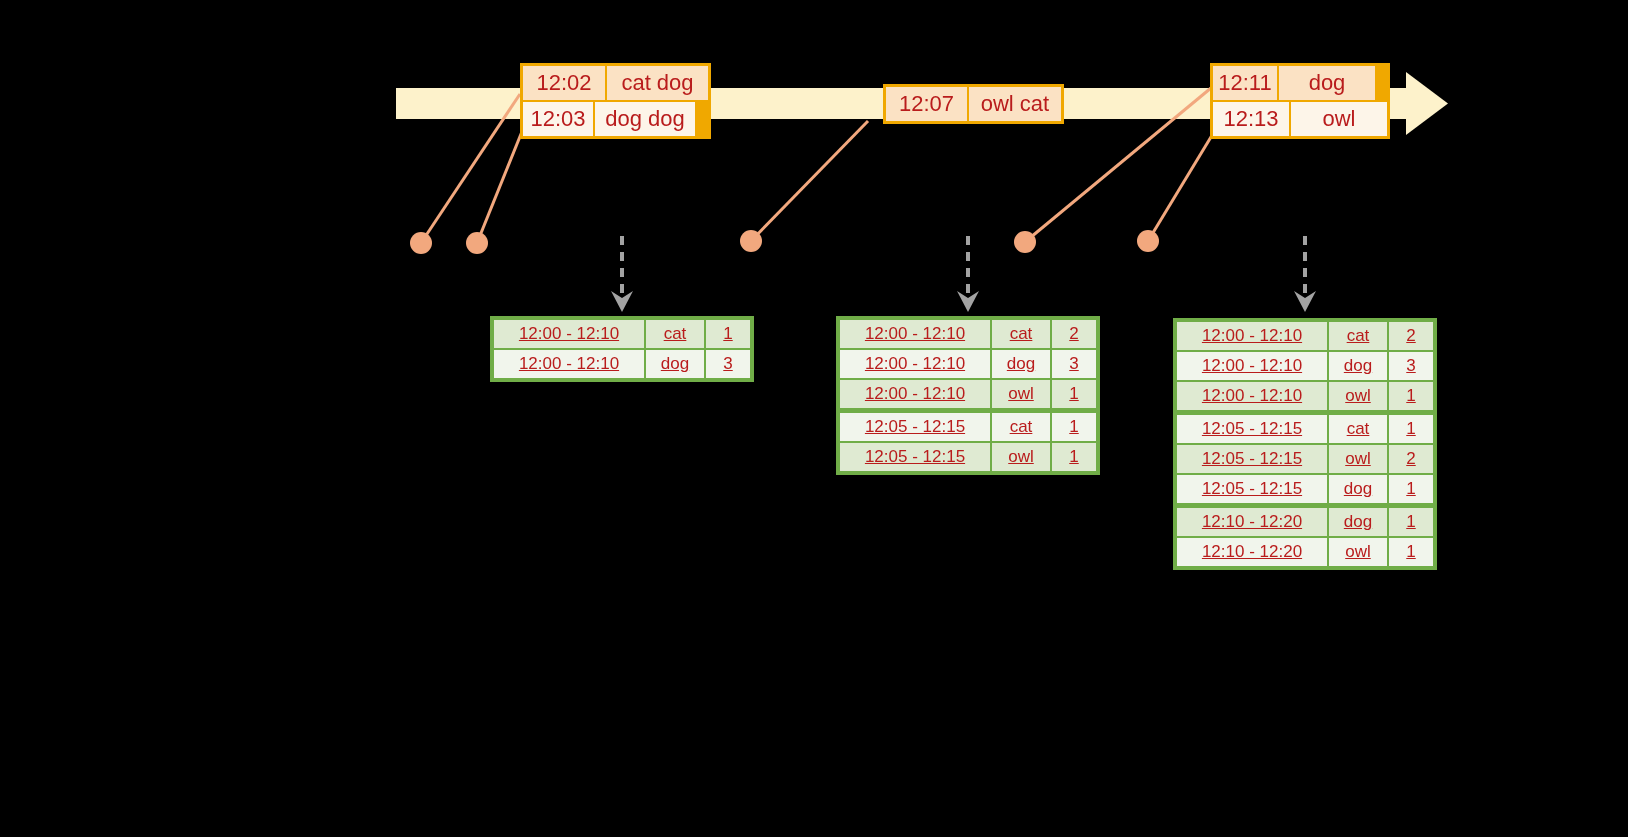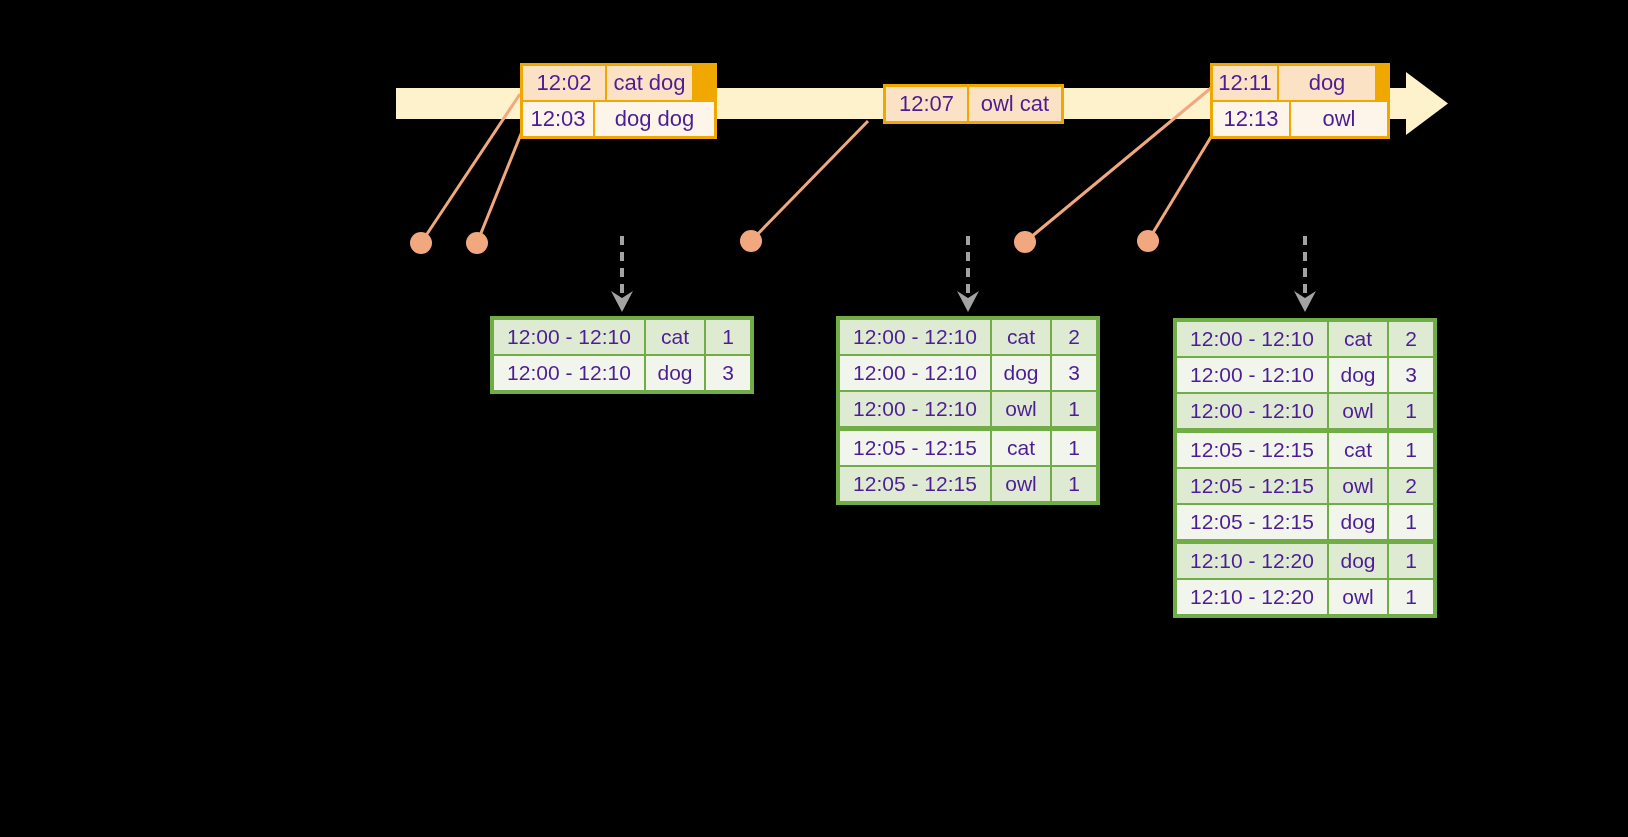--- a/index.html
+++ b/index.html
@@ -3,21 +3,21 @@
 <meta charset="utf-8">
 <style>
   html, body { margin: 0; padding: 0; background: #000; }
   #canvas {
     position: relative;
     width: 1628px;
     height: 837px;
     background: #000000;
     overflow: hidden;
     font-family: "Liberation Sans", sans-serif;
-    color: #4c1d95;
+    color: #b91c1c;
   }
   #diagram-svg { position: absolute; left: 0; top: 0; z-index: 1; }
 
   
   .etable {
     position: absolute;
     background: #f0a800;
     padding: 3px;
     display: flex;
     flex-direction: column;
@@ -43,25 +43,26 @@
     padding: 4px;
     display: flex;
     flex-direction: column;
     gap: 2px;
     z-index: 2;
     box-sizing: border-box;
   }
   .grow { display: flex; gap: 2px; }
   .grow.gsep { margin-top: 3px; }
   .gcell {
-    height: 34px;
+    height: 28px;
     display: flex;
     align-items: center;
     justify-content: center;
-    font-size: 21px;
+    font-size: 17px;
+    text-decoration: underline;
   }
   .gcell.window { width: 150px; }
   .gcell.word   { width: 58px; text-align: center; }
   .gcell.count  { width: 44px; }
   .grow:nth-child(odd)  .gcell { background: #dfead2; }
   .grow:nth-child(even) .gcell { background: #f1f5ec; }
 </style>
 </head>
 <body>
 
@@ -95,25 +96,25 @@
     <g fill="#a3a3a3">
       <polygon points="611,291 622,312 633,291 622,298"></polygon>
       <polygon points="957,291 968,312 979,291 968,298"></polygon>
       <polygon points="1294,291 1305,312 1316,291 1305,298"></polygon>
     </g>
   </svg>
 
   <div class="etable" style="left:520px; top:63px;">
     <div class="erow">
       <div class="ecell" style="width:82px">12:02</div>
-      <div class="ecell" style="width:85px">cat dog</div>
+      <div class="ecell" style="width:101px">cat dog</div>
     </div>
     <div class="erow">
       <div class="ecell" style="width:70px">12:03</div>
-      <div class="ecell" style="width:119px">dog dog</div>
+      <div class="ecell" style="width:100px">dog dog</div>
     </div>
   </div>
 
   <div class="etable" style="left:867px; top:84px;margin-left:16px;">
     <div class="erow">
       <div class="ecell" style="width:81px">12:07</div>
       <div class="ecell" style="width:92px">owl cat</div>
     </div>
   </div>
 

